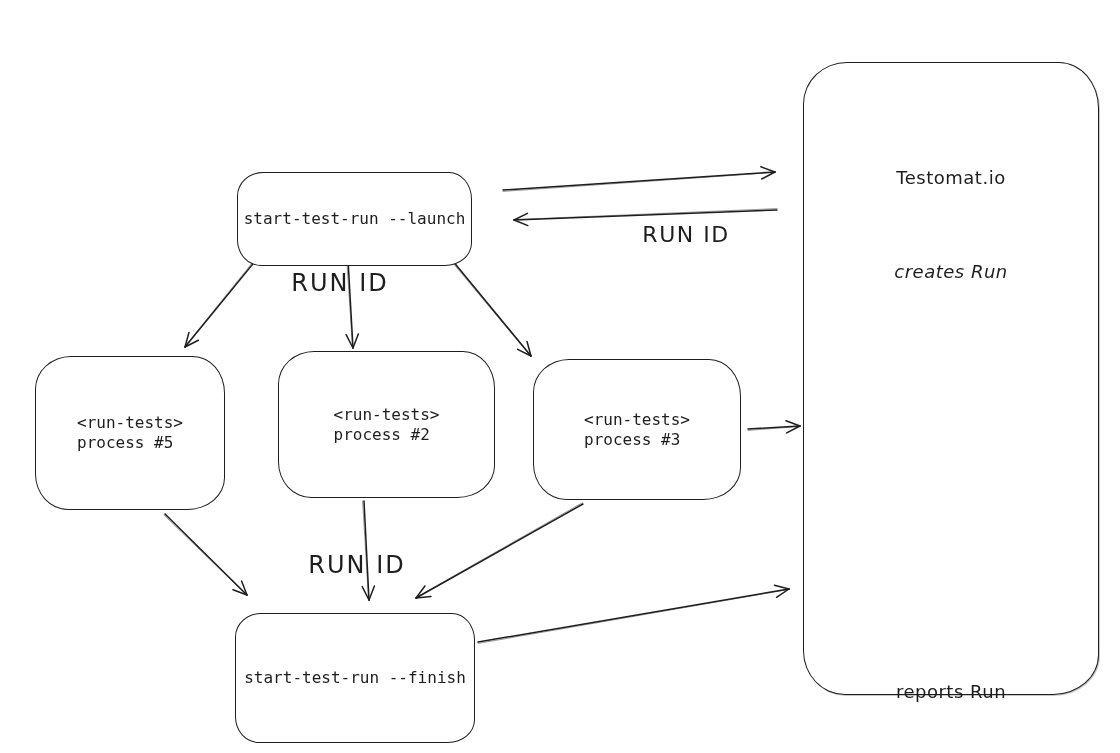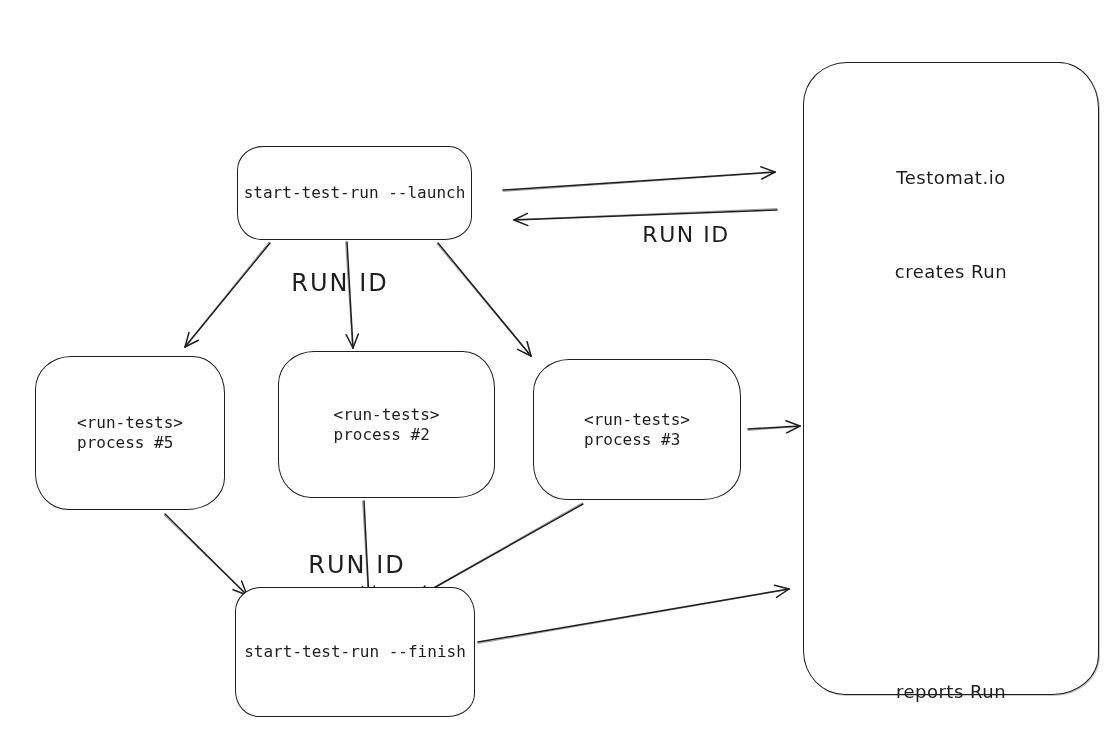--- a/index.html
+++ b/index.html
@@ -26,20 +26,21 @@
     position: absolute;
     border: 1.7px solid #1e1e1e;
     background: #ffffff;
     box-sizing: border-box;
     display: flex;
     align-items: center;
     justify-content: center;
   }
   .sketch-box.cmd {
     border-radius: 26px 23px 27px 24px / 24px 27px 23px 26px;
+    margin-top: 26px;
   }
   .sketch-box.proc {
     border-radius: 36px 32px 38px 33px / 33px 37px 32px 36px;
   }
   .box-launch   { left: 237px; top: 146px; width: 235px; height: 94px; }
   .box-process1 { left: 35px;  top: 356px; width: 190px; height: 154px; }
   .box-process2 { left: 278px; top: 351px; width: 217px; height: 147px; }
   .box-process3 { left: 533px; top: 359px; width: 208px; height: 141px; }
   .box-finish   { left: 235px; top: 587px; width: 240px; height: 130px; }
   .box-testomat {
@@ -78,21 +79,21 @@
   .edge-label.small { font-size: 22px; letter-spacing: 1.5px; }
   .t-text {
     position: absolute;
     left: 0;
     width: 100%;
     text-align: center;
     font-size: 18px;
     line-height: 37px;
   }
   .t-title { top: 96px; }
-  .t-creates { top: 190px; }
+  .t-creates { top: 190px; font-style: italic; }
   .t-adds { top: 399px; }
   .t-finishes { top: 610px; }
 </style>
 </head>
 <body>
 
 <div class="canvas">
 
   <svg class="arrow-layer" viewBox="0 0 1120 753" xmlns="http://www.w3.org/2000/svg" id="arrows">
       <g>

